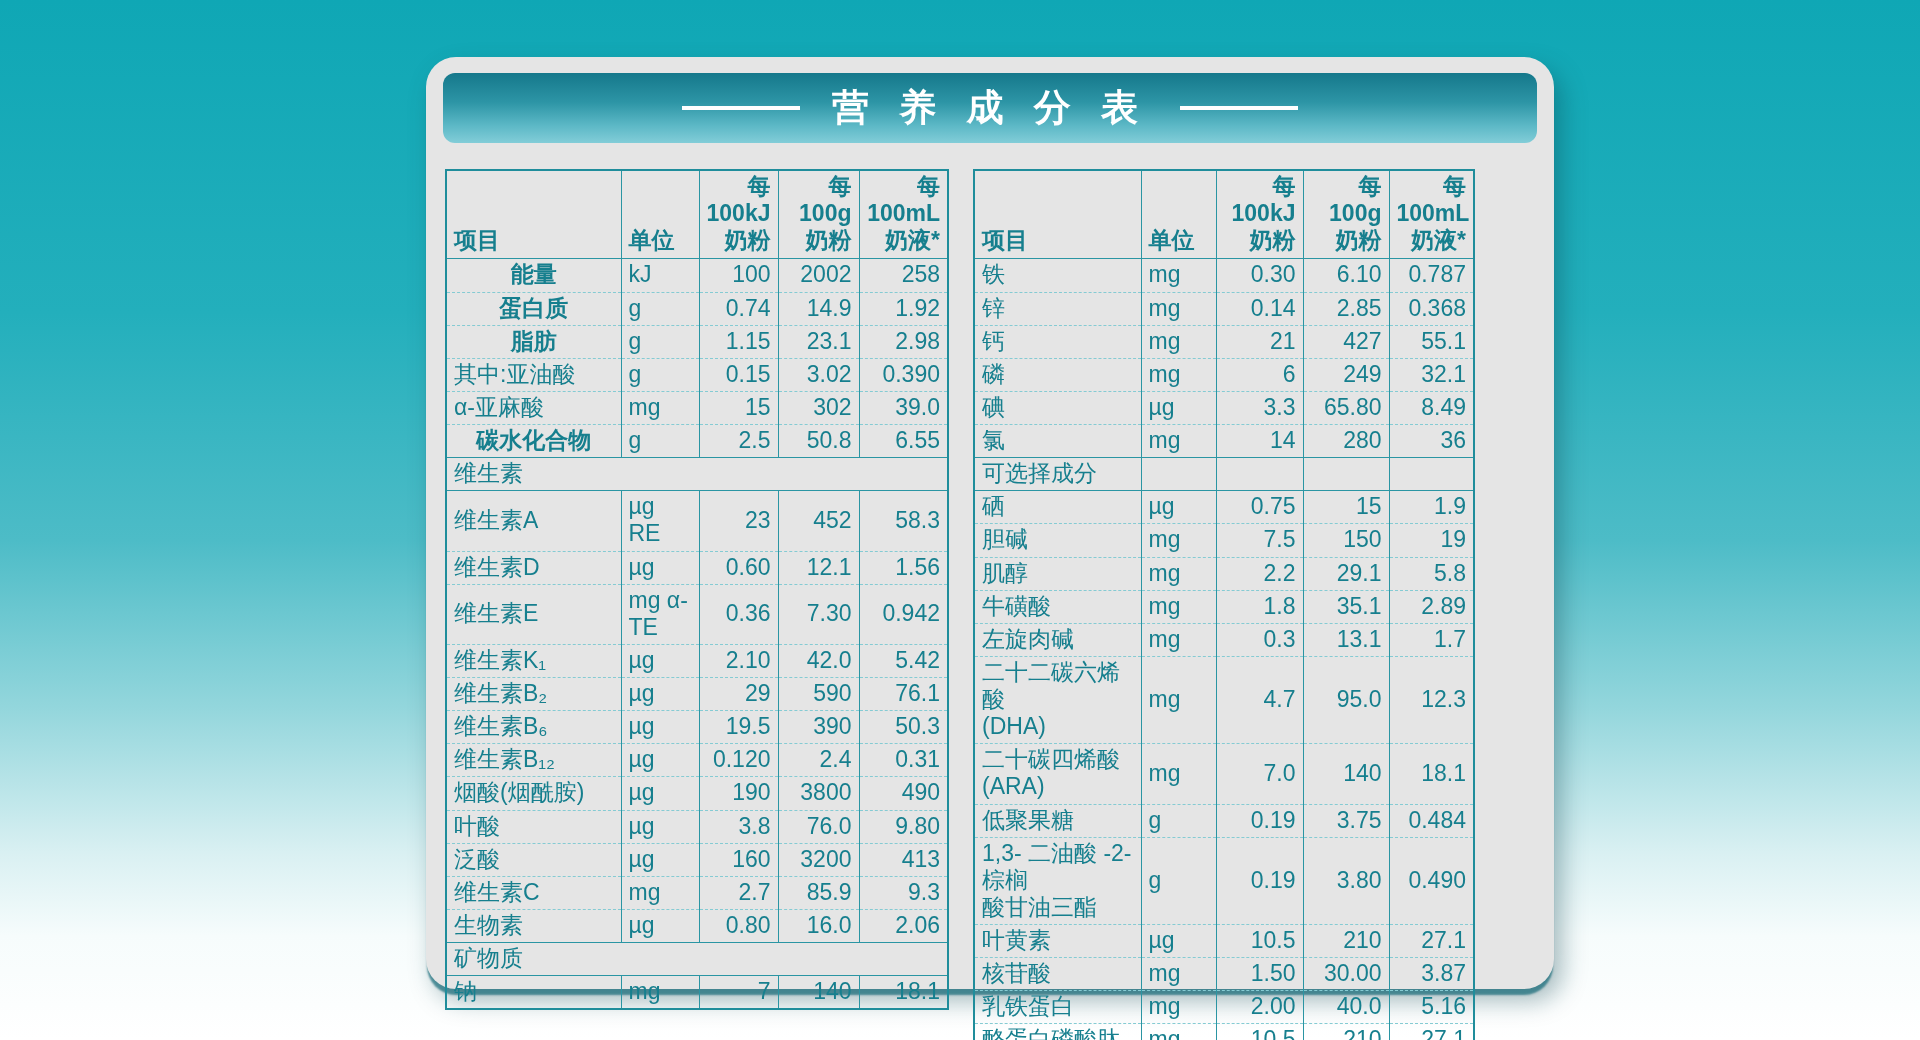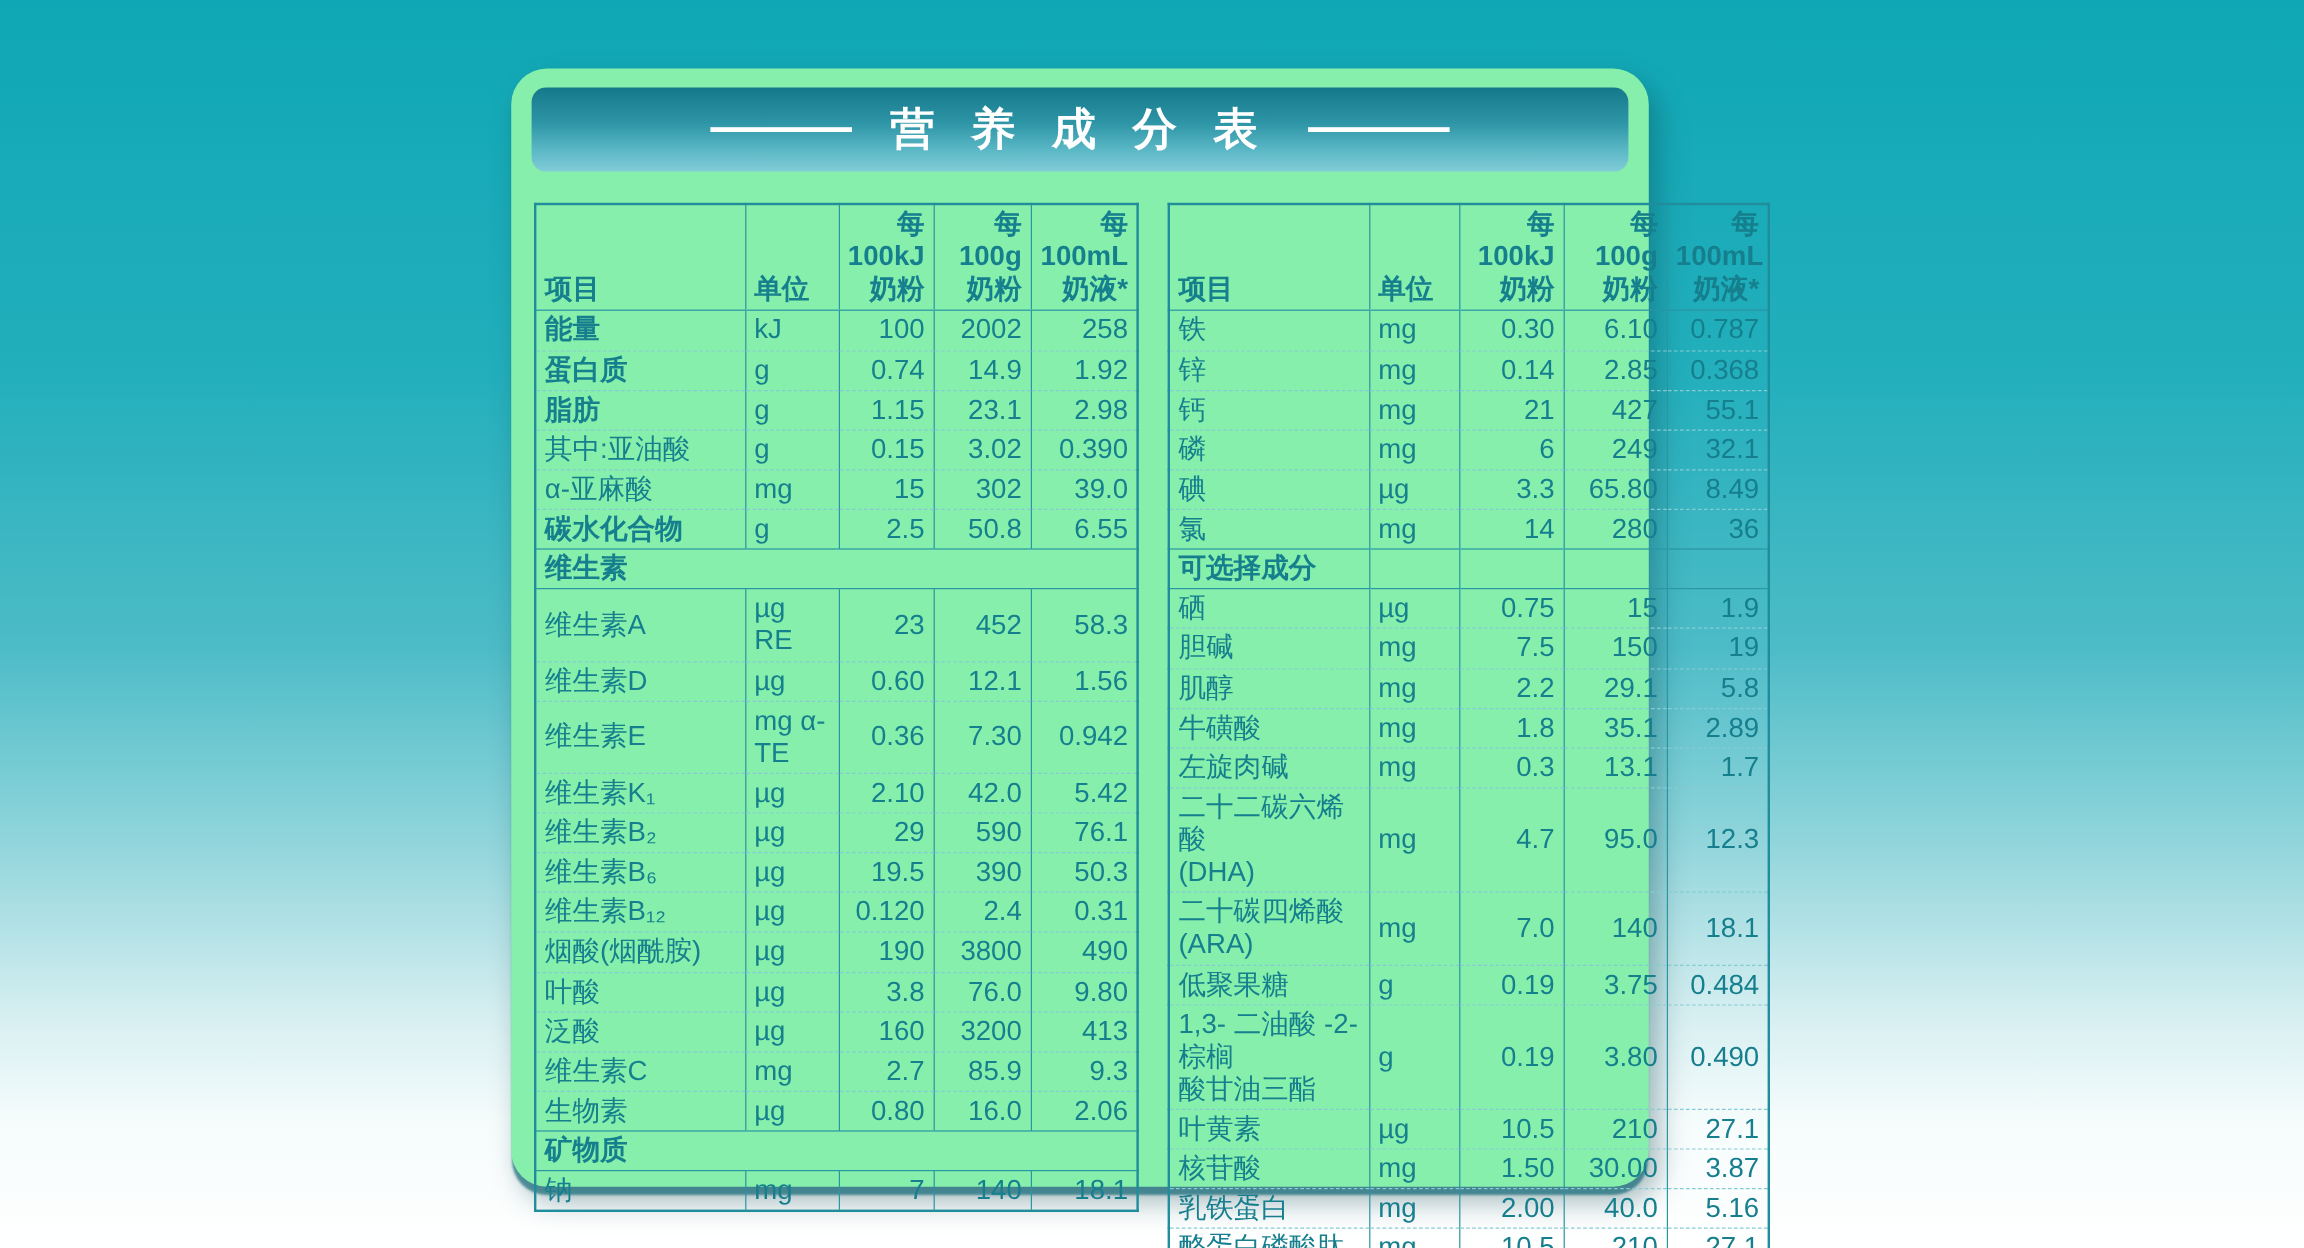--- a/index.html
+++ b/index.html
@@ -3,22 +3,22 @@
 <meta charset="utf-8">
 <style>
   * { margin:0; padding:0; box-sizing:border-box; }
   html,body { width:1920px; height:1040px; overflow:hidden;
     font-family:"Liberation Sans","DejaVu Sans",sans-serif; }
   body {
     background:linear-gradient(180deg,#0fa7b5 0%,#23afbc 30%,#4dbcc7 52%,#93d6dc 68%,#d9f0f2 82%,#f6fcfc 90%,#ffffff 100%);
     position:relative;
   }
   .panel {
-    position:absolute; left:426px; top:57px; width:948px; height:932px;
-    background:#86efac;
+    position:absolute; left:426px; top:57px; width:1128px; height:932px;
+    background:#e5e5e5;
     border-radius:30px;
     box-shadow:0 7px 2px -1px rgba(18,104,118,.7), 8px 12px 24px rgba(8,64,75,.35);
   }
   .titlebar {
     position:absolute; left:17px; right:17px; top:16px; height:70px;
     border-radius:12px;
     background:linear-gradient(180deg,#15788b 0%,#2d95a6 42%,#5cb8c6 75%,#82cdd8 100%);
     display:flex; align-items:center; justify-content:center;
   }
   .title-line { width:118px; height:4px; background:#ffffff; margin:0 32px; }
@@ -34,22 +34,22 @@
     border:2px solid #1f8d9b;
   }
   td { padding:2px 7px 3px 7px; vertical-align:middle; white-space:pre-line; overflow:hidden; }
   td + td { border-left:1.5px solid #2a95a3; }
   thead td { vertical-align:bottom; border-bottom:1.5px solid #2a95a3; padding-bottom:4px; height:56px;font-weight:bold; }
   thead td.c-num { text-align:right; }
   tbody td.c-num { text-align:right; }
   tbody td.c-label, tbody td.c-unit { text-align:left; }
   tbody tr { height:29px; }
   tbody tr.item td { border-top:1px dashed #85cbd3; }
-  tbody tr.section td { border-top:1.5px solid #2a95a3; border-bottom:1.5px solid #2a95a3; font-weight:bold; }
-  tbody tr.item.bold td.c-label { font-weight:bold; }
+  tbody tr.section td { border-top:1.5px solid #2a95a3; border-bottom:1.5px solid #2a95a3; font-weight:normal; }
+  tbody tr.item.bold td.c-label { font-weight:bold;text-align:center; }
 </style>
 </head>
 <body>
 
 <div class="panel">
 
   <div class="titlebar">
     <div class="title-line"></div>
     <span class="title-text">营 养 成 分 表</span>
     <div class="title-line"></div>

